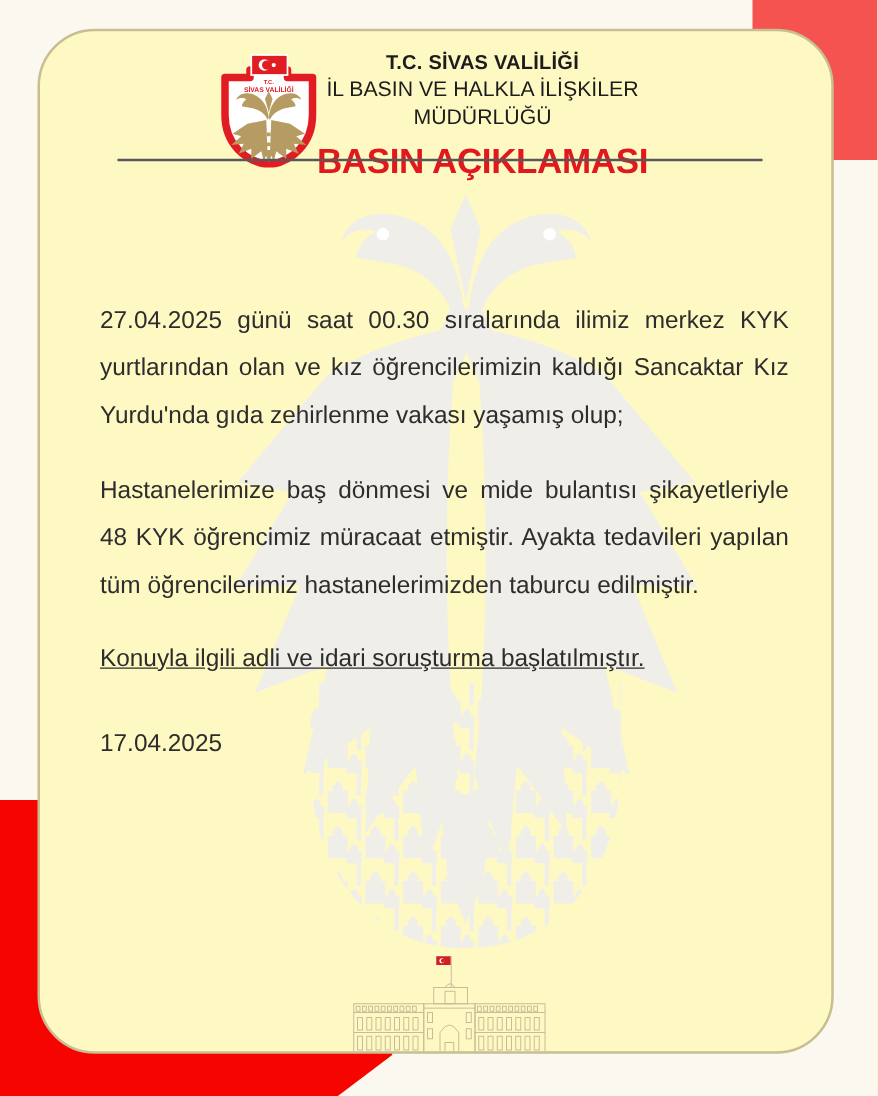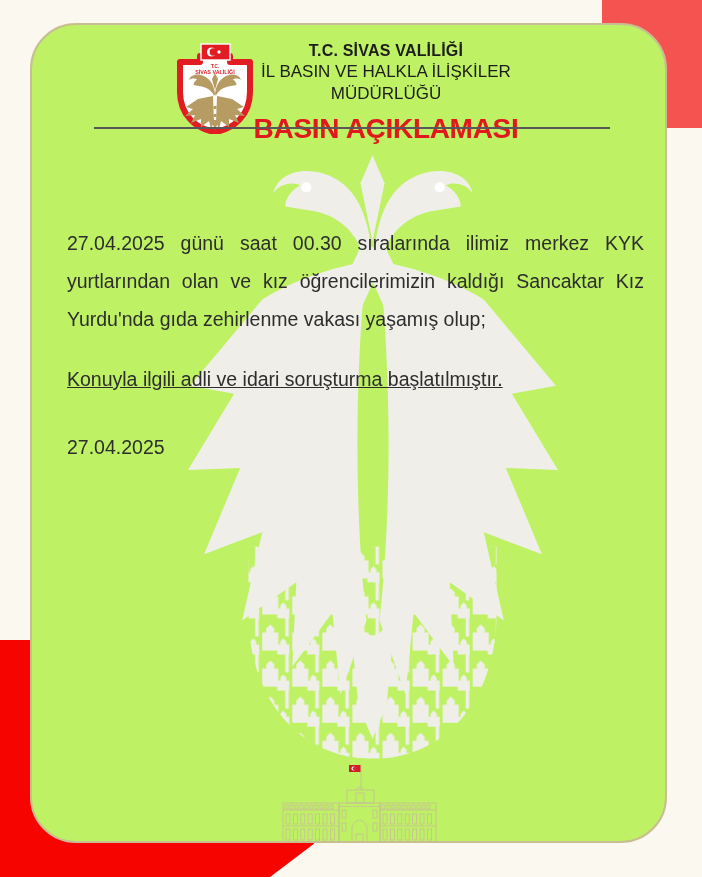--- a/index.html
+++ b/index.html
@@ -12,21 +12,21 @@
     position:absolute;left:602px;top:0;width:100px;height:128px;
     background:#f4534f;z-index:1;
   }
   .accent-red{
     position:absolute;left:0;top:640px;width:314px;height:237px;
     background:#f50400;z-index:1;
     clip-path:polygon(0 0,100% 0,100% 86%,86% 100%,0 100%);
   }
   .card{
     position:absolute;left:30px;top:23px;width:633px;height:816px;
-    background:#bef264;border:2px solid #c9bd92;border-radius:46px;
+    background:#fef9c3;border:2px solid #c9bd92;border-radius:46px;
     z-index:2;overflow:hidden;
   }
   .emblem{position:absolute;left:140px;top:17px;width:86px;height:92px;}
   .header-text{
     position:absolute;left:189px;top:16px;width:330px;text-align:center;
     color:#1c1c1c;
   }
   .org-title{font-size:16px;font-weight:bold;line-height:20px;letter-spacing:.2px;}
   .org-subtitle{font-size:17px;line-height:22px;}
   .doc-title{
@@ -38,21 +38,21 @@
     background:#58585a;
   }
   .watermark{
     position:absolute;left:138px;top:124px;width:406px;height:614px;z-index:0;
   }
   .body-text{
     position:absolute;left:32px;top:196px;width:583px;z-index:3;
     font-size:19.5px;line-height:38px;color:#2d2d2d;
     text-align:justify;
   }
-  .body-text p{margin:3px;}
+  .body-text p{margin:16px;}
   .p1{margin-bottom:22px !important;}
   .p2{margin-bottom:21px !important;}
   .p3{margin-bottom:30px !important;text-decoration:underline;}
   .p4{margin-bottom:26px !important;}
   .press-date{text-align:left;}
   .building{position:absolute;left:245px;top:737px;width:165px;height:84px;z-index:1;}
 </style>
 </head>
 <body>
 
@@ -130,22 +130,23 @@
       <path d="M178,455 L188,555 L202,588 L216,555 L226,455 C210,495 194,495 178,455 Z"></path>
     </g>
 
     <g clip-path="url(#wm-clip)">
       <rect x="78" y="396" width="248" height="212" fill="url(#wm-tile)"></rect>
     </g>
   </svg>
 
   <div class="body-text">
     <p class="p1">27.04.2025 günü saat 00.30 sıralarında ilimiz merkez KYK yurtlarından olan ve kız öğrencilerimizin kaldığı Sancaktar Kız Yurdu'nda gıda zehirlenme vakası yaşamış olup;</p>
+    <p class="p2">Hastanelerimize baş dönmesi ve mide bulantısı şikayetleriyle 48 KYK öğrencimiz müracaat etmiştir. Ayakta tedavileri yapılan tüm öğrencilerimiz hastanelerimizden taburcu edilmiştir.</p>
     <p class="p3">Konuyla ilgili adli ve idari soruşturma başlatılmıştır.</p>
-    <p class="press-date">27.04.2025</p>
+    <p class="press-date">17.04.2025</p>
   </div>
 
   <svg class="building" viewBox="0 0 165 84">
     <g stroke="#c8bc98" stroke-width="0.8" fill="none">
 
       <line x1="84" y1="28" x2="84" y2="3"></line>
 
       <path d="M79,28 Q83,22 87,28"></path>
       <rect x="70" y="28" width="27" height="13"></rect>
       <rect x="79" y="31" width="8" height="10"></rect>

